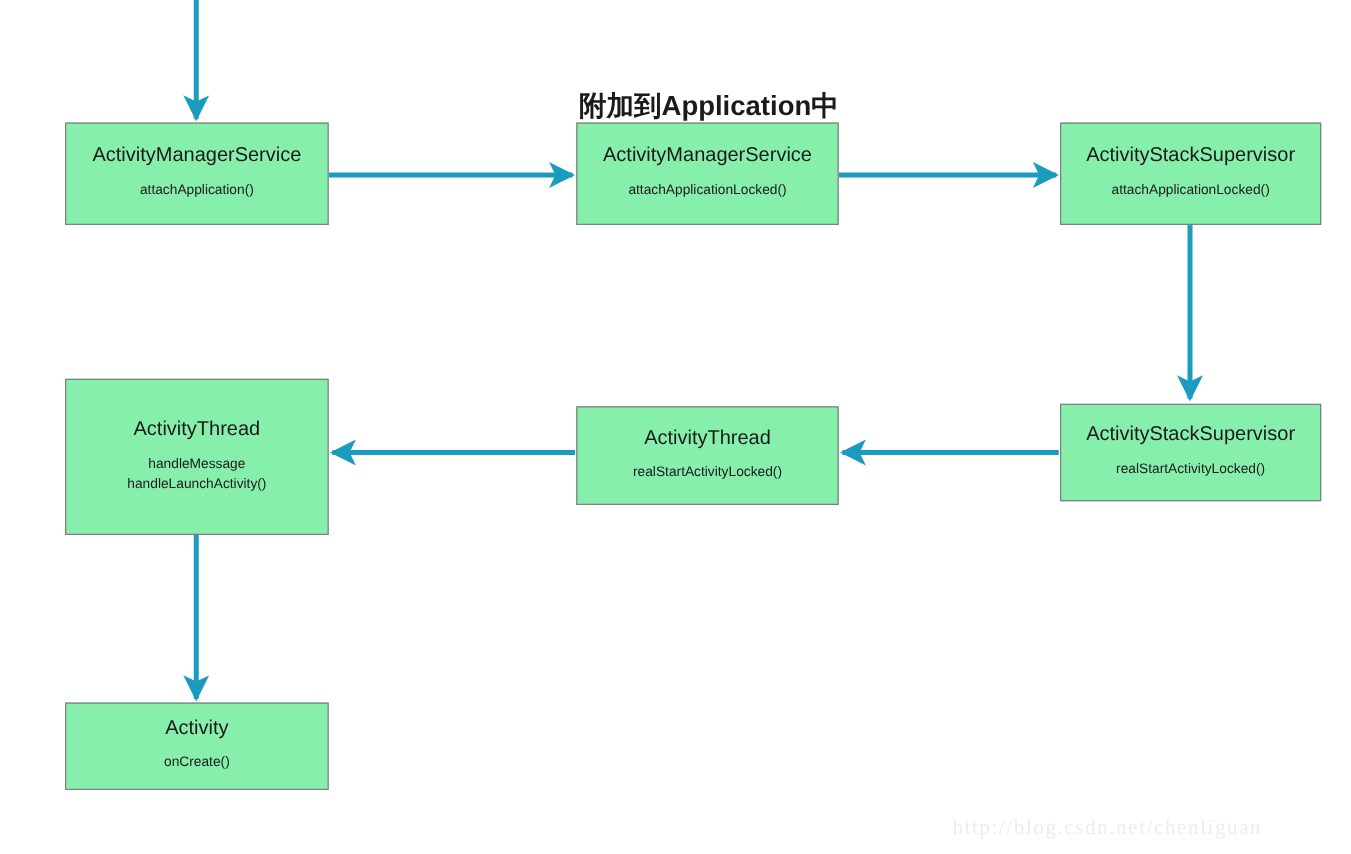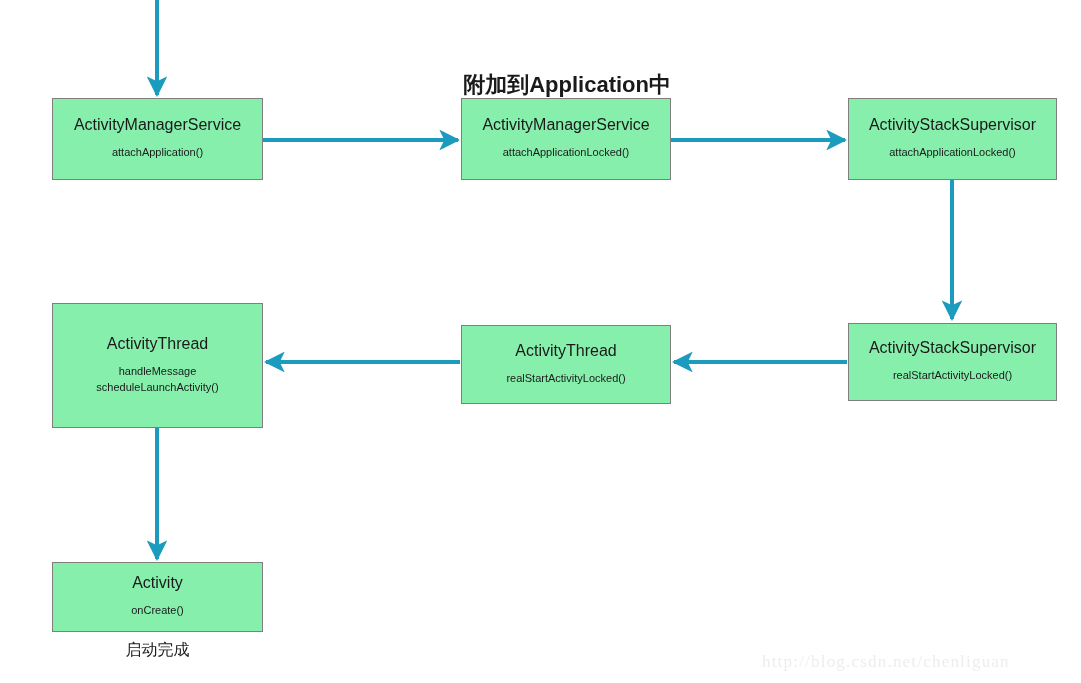--- a/index.html
+++ b/index.html
@@ -124,21 +124,21 @@
     <div class="title">ActivityStackSupervisor</div>
     <div class="methods">
       <span class="m">attachApplicationLocked()</span>
     </div>
   </div>
 
   <div class="node" style="left:52px; top:303px; width:211px; height:125px;">
     <div class="title">ActivityThread</div>
     <div class="methods">
       <span class="m">handleMessage</span>
-      <span class="m">scheduleLaunchActivity()</span>
+      <span class="m">handleLaunchActivity()</span>
     </div>
   </div>
 
 
   <div class="node" style="left:461px; top:325px; width:210px; height:79px;">
     <div class="title">ActivityThread</div>
     <div class="methods">
       <span class="m">realStartActivityLocked()</span>
     </div>
   </div>
@@ -150,17 +150,16 @@
     </div>
   </div>
 
   <div class="node" style="left:52px; top:562px; width:211px; height:70px;">
     <div class="title">Activity</div>
     <div class="methods">
       <span class="m">onCreate()</span>
     </div>
   </div>
 
-  <div class="free-label" style="left:52px; top:640px; width:211px;">启动完成</div>
 
   <div class="watermark" style="left:762px; top:652px;">http://blog.csdn.net/chenliguan</div>
 
 </div>
 
 </body></html>

